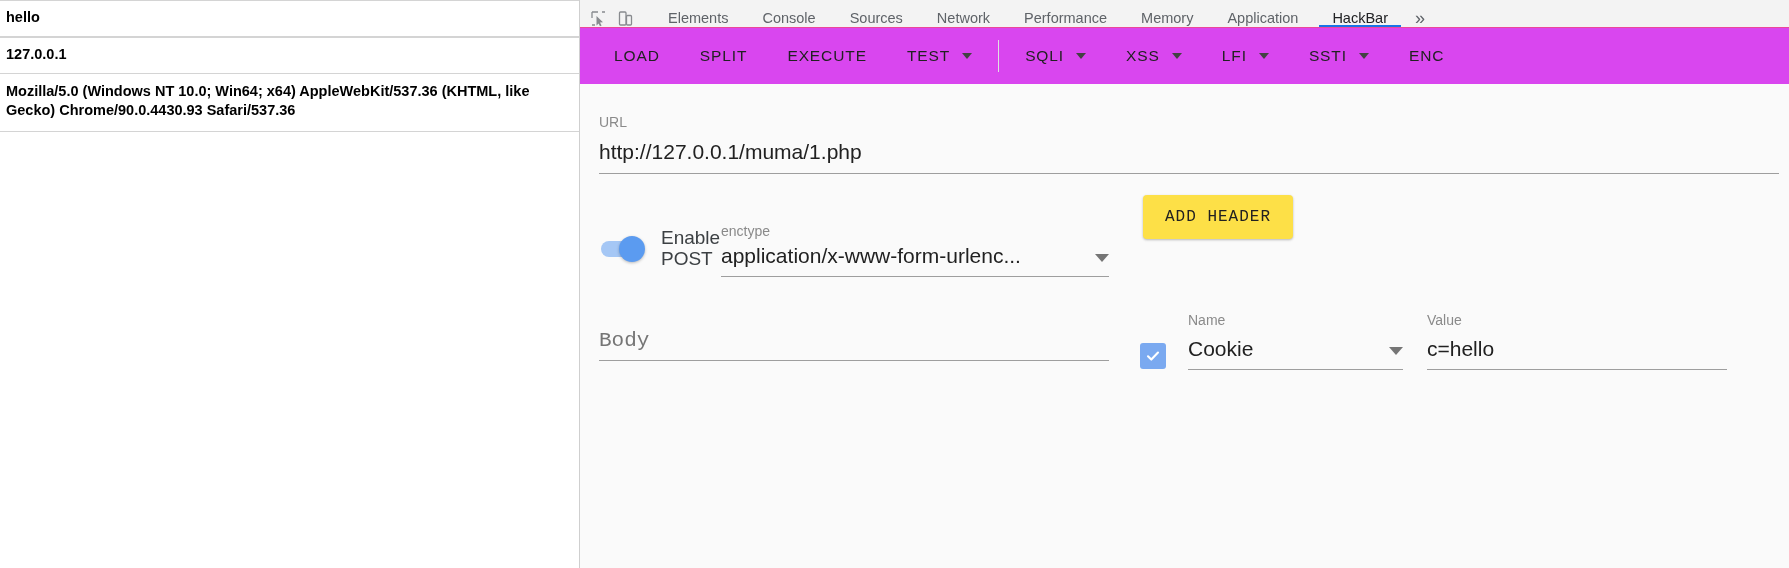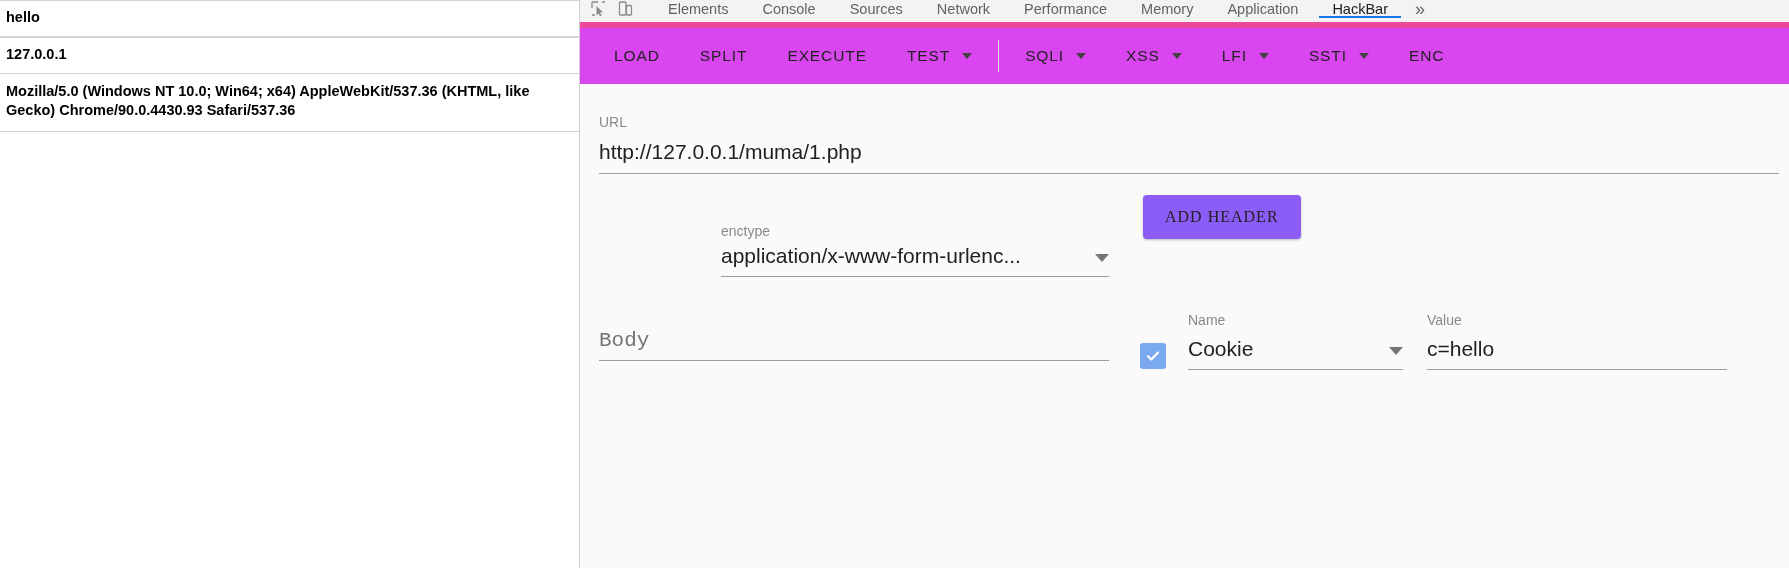--- a/index.html
+++ b/index.html
@@ -42,23 +42,23 @@
     display: flex;
     flex-direction: column;
     position: relative;
   }
 
   
   .tabstrip {
     height: 24px;
     min-height: 28px;
     background: #f3f3f3;
-    border-bottom: 6px solid #ec4899;
+    border-bottom: 1px solid #ec4899;
     display: flex;
-    align-items: flex-start;
+    align-items: flex-end;
     position: relative;
   }
   .tool-icons {
     display: flex; align-items: center;
     padding: 0 8px 0 10px;
     gap: 10px;
   }
   .tool-icon { width: 17px; height: 17px; position: relative; opacity: .72; }
   .tool-icon svg { display: block; }
   .vsep { width: 1px; background: #d0d0d0; margin: 6px 6px 6px 2px; }
@@ -220,26 +220,26 @@
     font-family: Liberation Mono, monospace;
   }
 
   
   .add-header-btn {
     position: absolute;
     left: 563px; top: 111px;
     height: 44px;
     padding: 0 22px;
     display: flex; align-items: center; justify-content: center;
-    background: #8b5cf6;
+    background: #fde047;
     border: none; border-radius: 4px;
     box-shadow: 0 1px 3px rgba(0,0,0,.16), 0 1px 2px rgba(0,0,0,.12);
     font-size: 16px; letter-spacing: 1px; color: #212121;
     white-space: nowrap; cursor: default;
-    font-family: Liberation Serif, serif;
+    font-family: Liberation Mono, monospace;
   }
 
   
   .header-row {
     position: absolute;
     left: 560px; top: 196px;
     display: flex; align-items: flex-start; margin-top: 33px;
   }
   .hdr-check {
     width: 26px; height: 26px; border-radius: 3px;
@@ -345,20 +345,27 @@
     </div>
 
     <div class="hb-body">
 
       <div class="url-field">
         <div class="field-label">URL</div>
         <div class="field-value">http://127.0.0.1/muma/1.php</div>
         <div class="field-underline"></div>
       </div>
 
+      <div class="toggle-row">
+        <div class="switch">
+          <span class="track"></span>
+          <span class="knob"></span>
+        </div>
+        <div class="enable-post-label">Enable POST</div>
+      </div>
 
       <div class="enctype-field">
         <div class="field-label">enctype</div>
         <div class="sel-row">
           <span class="sel-value">application/x-www-form-urlenc...</span>
           <i class="dropdown-caret"></i>
         </div>
         <div class="field-underline"></div>
       </div>
 

